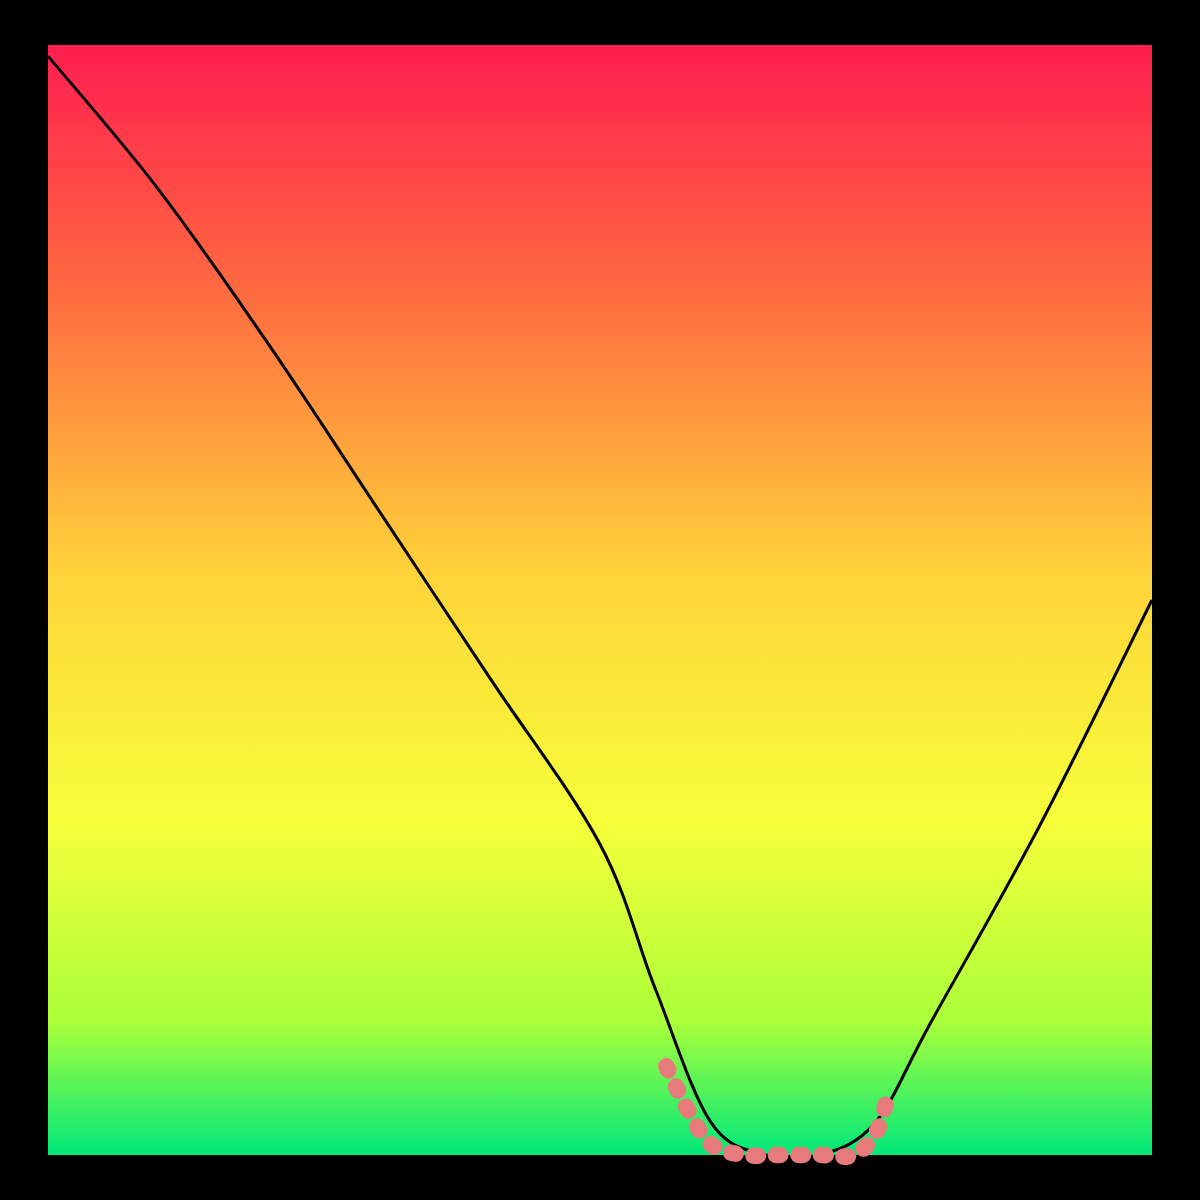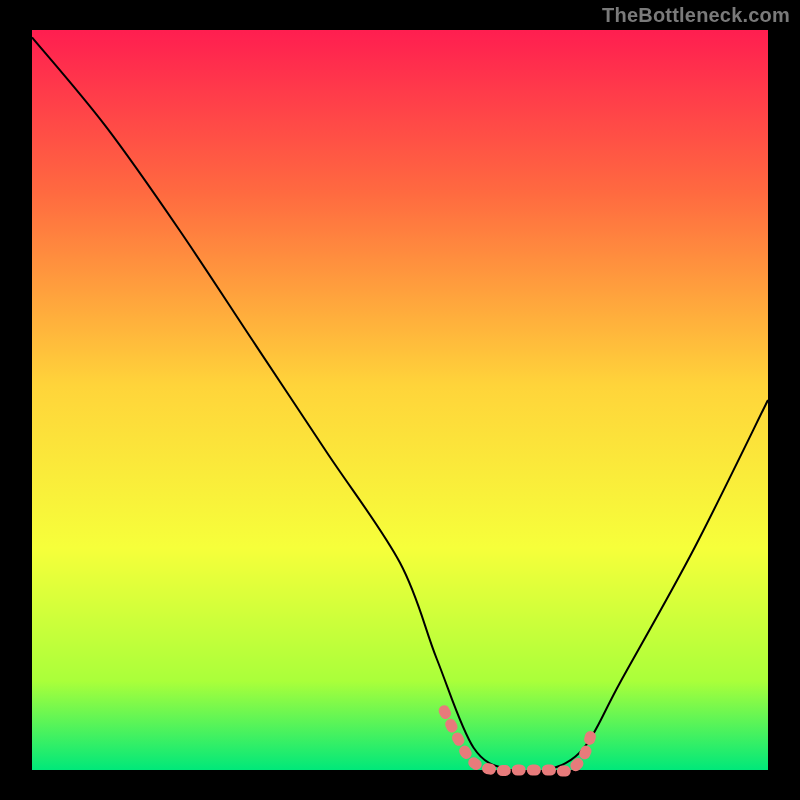--- a/index.html
+++ b/index.html
@@ -32,21 +32,20 @@
     top: 0;
     width: 800px;
     height: 800px;
     display: block;
   }
 </style>
 </head>
 <body>
 
 <div class="wrap">
-  <div class="watermark">TheBottleneck.com</div>
 
   <svg class="chart" viewBox="0 0 800 800" preserveAspectRatio="none">
     <defs>
       <linearGradient id="bg-grad" x1="0" y1="0" x2="0" y2="1">
         <stop id="g0" offset="0%" stop-color="#ff1e50"></stop>
         <stop id="g1" offset="22%" stop-color="#ff6a40"></stop>
         <stop id="g2" offset="48%" stop-color="#ffd43a"></stop>
         <stop id="g3" offset="70%" stop-color="#f6ff3a"></stop>
         <stop id="g4" offset="88%" stop-color="#aaff3a"></stop>
         <stop id="g5" offset="100%" stop-color="#00e87a"></stop>

